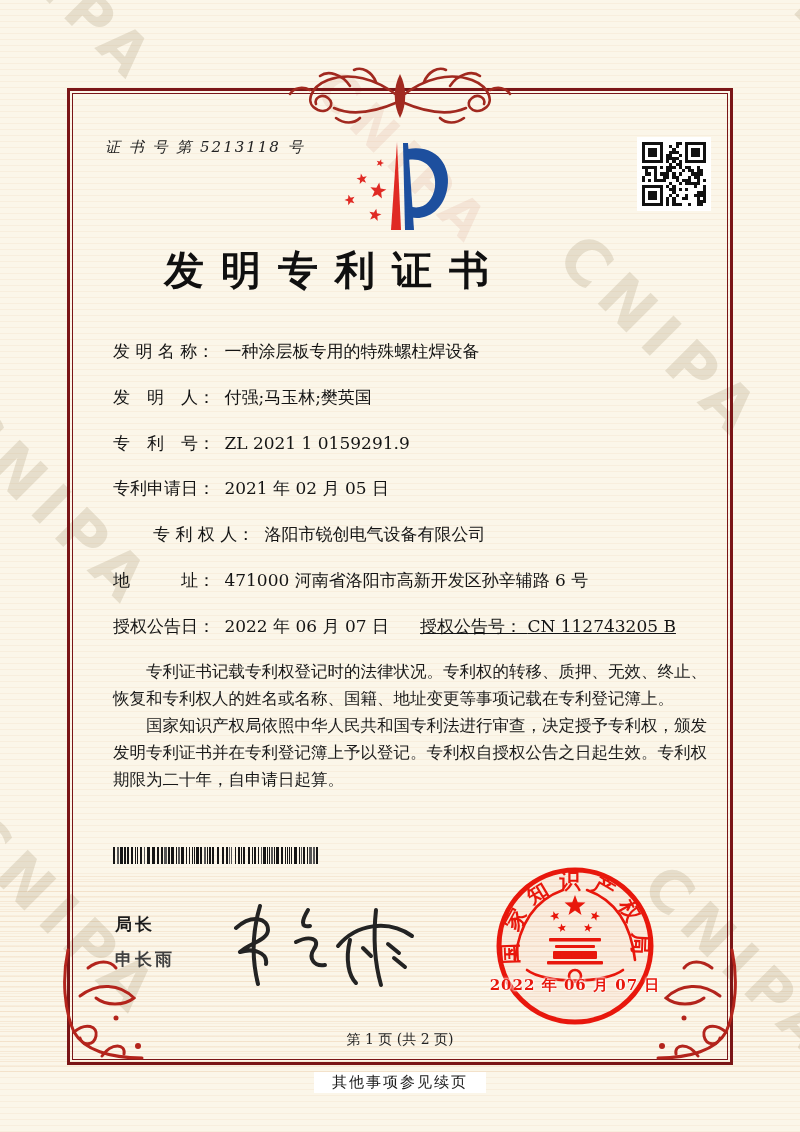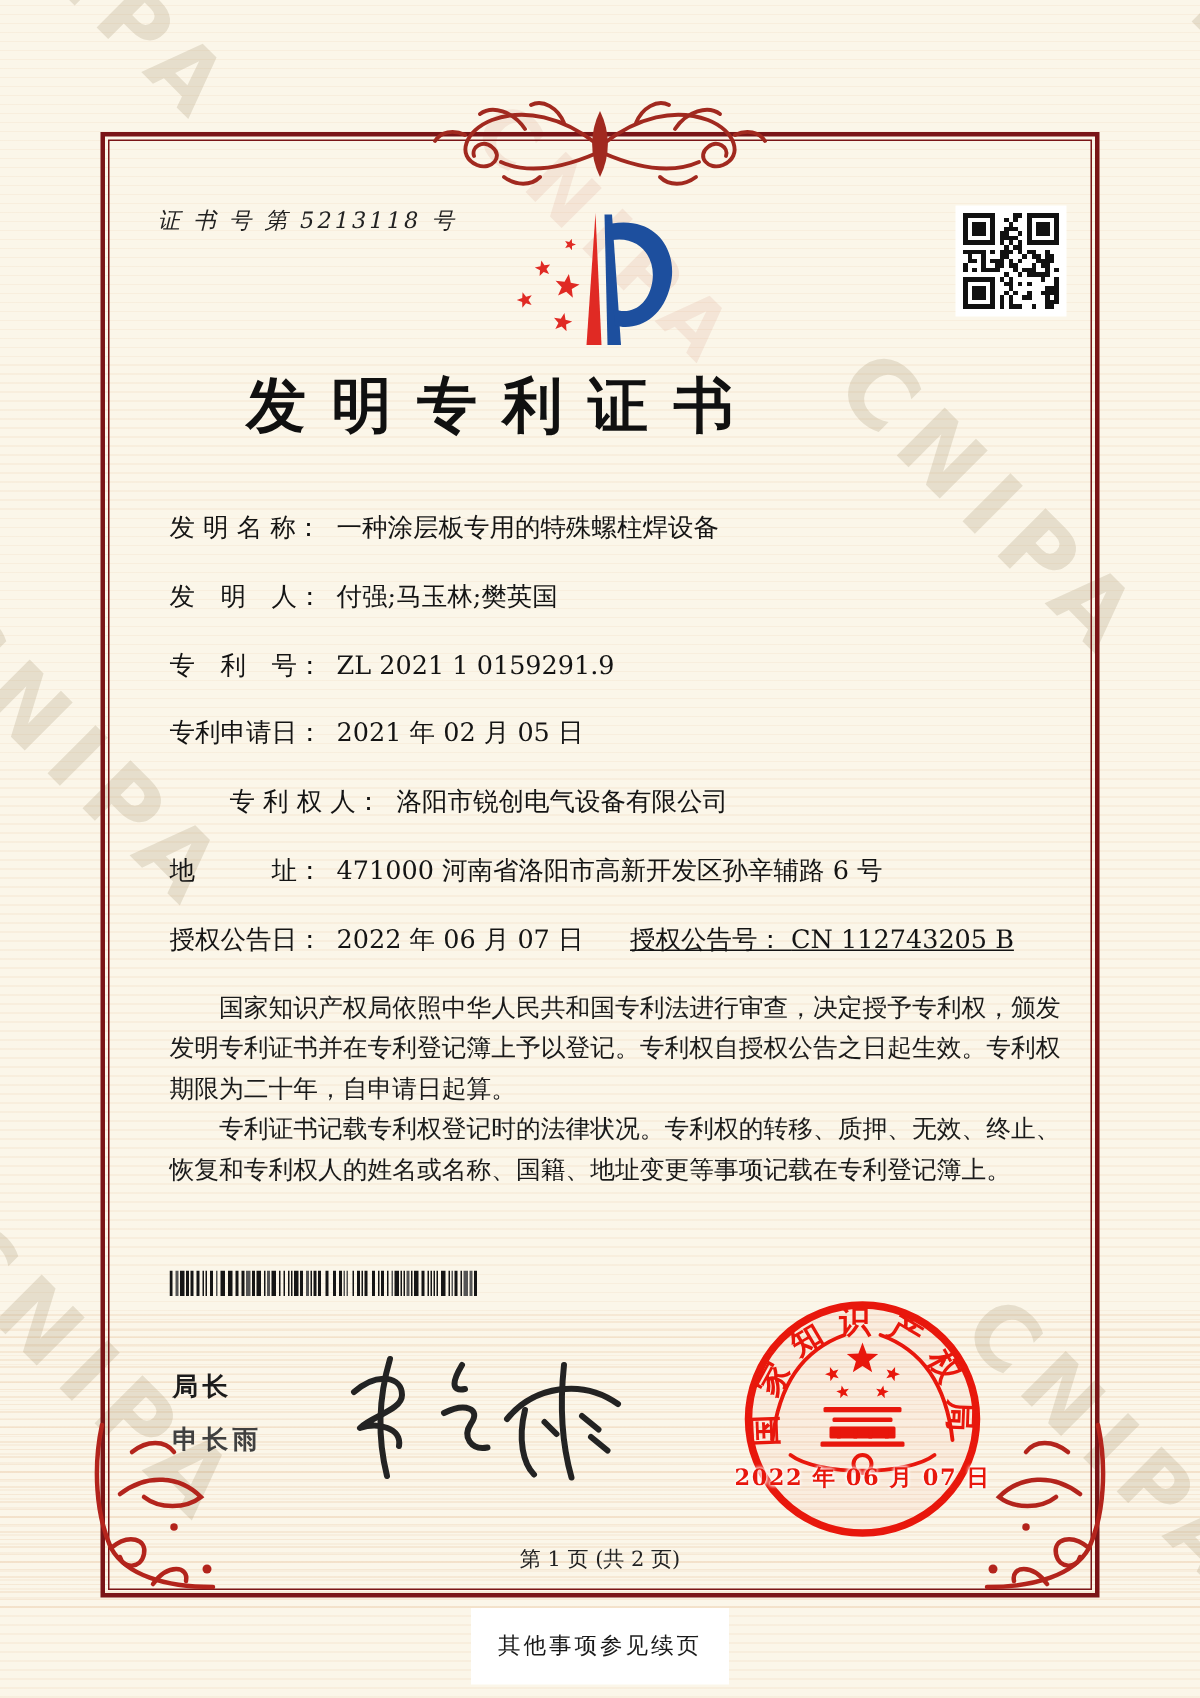--- a/index.html
+++ b/index.html
@@ -41,21 +41,21 @@
   .sig-hand{position:absolute;left:222px;top:888px;width:205px;height:105px;}
   
   .seal{position:absolute;left:493px;top:864px;width:164px;height:164px;}
   .seal-text{font-size:21px;font-weight:700;letter-spacing:10px;fill:#e8170c;
     font-family:"DejaVu Serif","Liberation Serif",serif;}
   .seal-date{position:absolute;left:486px;top:976px;width:178px;text-align:center;font-size:15px;font-weight:700;
     color:#e8170c;letter-spacing:1px;text-shadow:0 0 3px #fff,0 0 3px #fff,0 0 2px #fff;}
   
   .page-no{position:absolute;left:0;top:1031px;width:800px;text-align:center;font-size:14px;color:#222;}
   .note-wrap{position:absolute;left:0;top:1072px;width:800px;text-align:center;}
-  .note{display:inline-block;background:#fff;padding:16px 18px;font-size:15px;color:#1a1a1a;letter-spacing:2px;}
+  .note{display:inline-block;background:#fff;padding:1px 18px;font-size:15px;color:#1a1a1a;letter-spacing:2px;}
 </style>
 </head>
 <body>
 
 <div class="page">
 
   <div class="texture"></div>
   <div class="texture-strong"></div>
 
   <div class="wm" style="left:-62px;top:-48px;font-size:58px;">CNIPA</div>
@@ -293,22 +293,22 @@
       <span class="flabel">授权公告日：</span>
       <span>2022 年 06 月 07 日</span>
       <span class="pair2">
         <span>授权公告号：</span>
         <span>CN 112743205 B</span>
       </span>
     </div>
   </div>
 
   <div class="body-text">
+    <p>专利证书记载专利权登记时的法律状况。专利权的转移、质押、无效、终止、恢复和专利权人的姓名或名称、国籍、地址变更等事项记载在专利登记簿上。</p>
     <p>国家知识产权局依照中华人民共和国专利法进行审查，决定授予专利权，颁发发明专利证书并在专利登记簿上予以登记。专利权自授权公告之日起生效。专利权期限为二十年，自申请日起算。</p>
-    <p>专利证书记载专利权登记时的法律状况。专利权的转移、质押、无效、终止、恢复和专利权人的姓名或名称、国籍、地址变更等事项记载在专利登记簿上。</p>
   </div>
 
   <svg class="barcode" id="barsvg" viewBox="0 0 207 17" preserveAspectRatio="none">
       <rect x="0" y="0" width="2" height="17" fill="#151515"></rect>
       <rect x="4" y="0" width="2" height="17" fill="#555"></rect>
       <rect x="7" y="0" width="3" height="17" fill="#151515"></rect>
       <rect x="11" y="0" width="2" height="17" fill="#151515"></rect>
       <rect x="14" y="0" width="2" height="17" fill="#151515"></rect>
       <rect x="18" y="0" width="2" height="17" fill="#151515"></rect>
       <rect x="22" y="0" width="1" height="17" fill="#151515"></rect>

